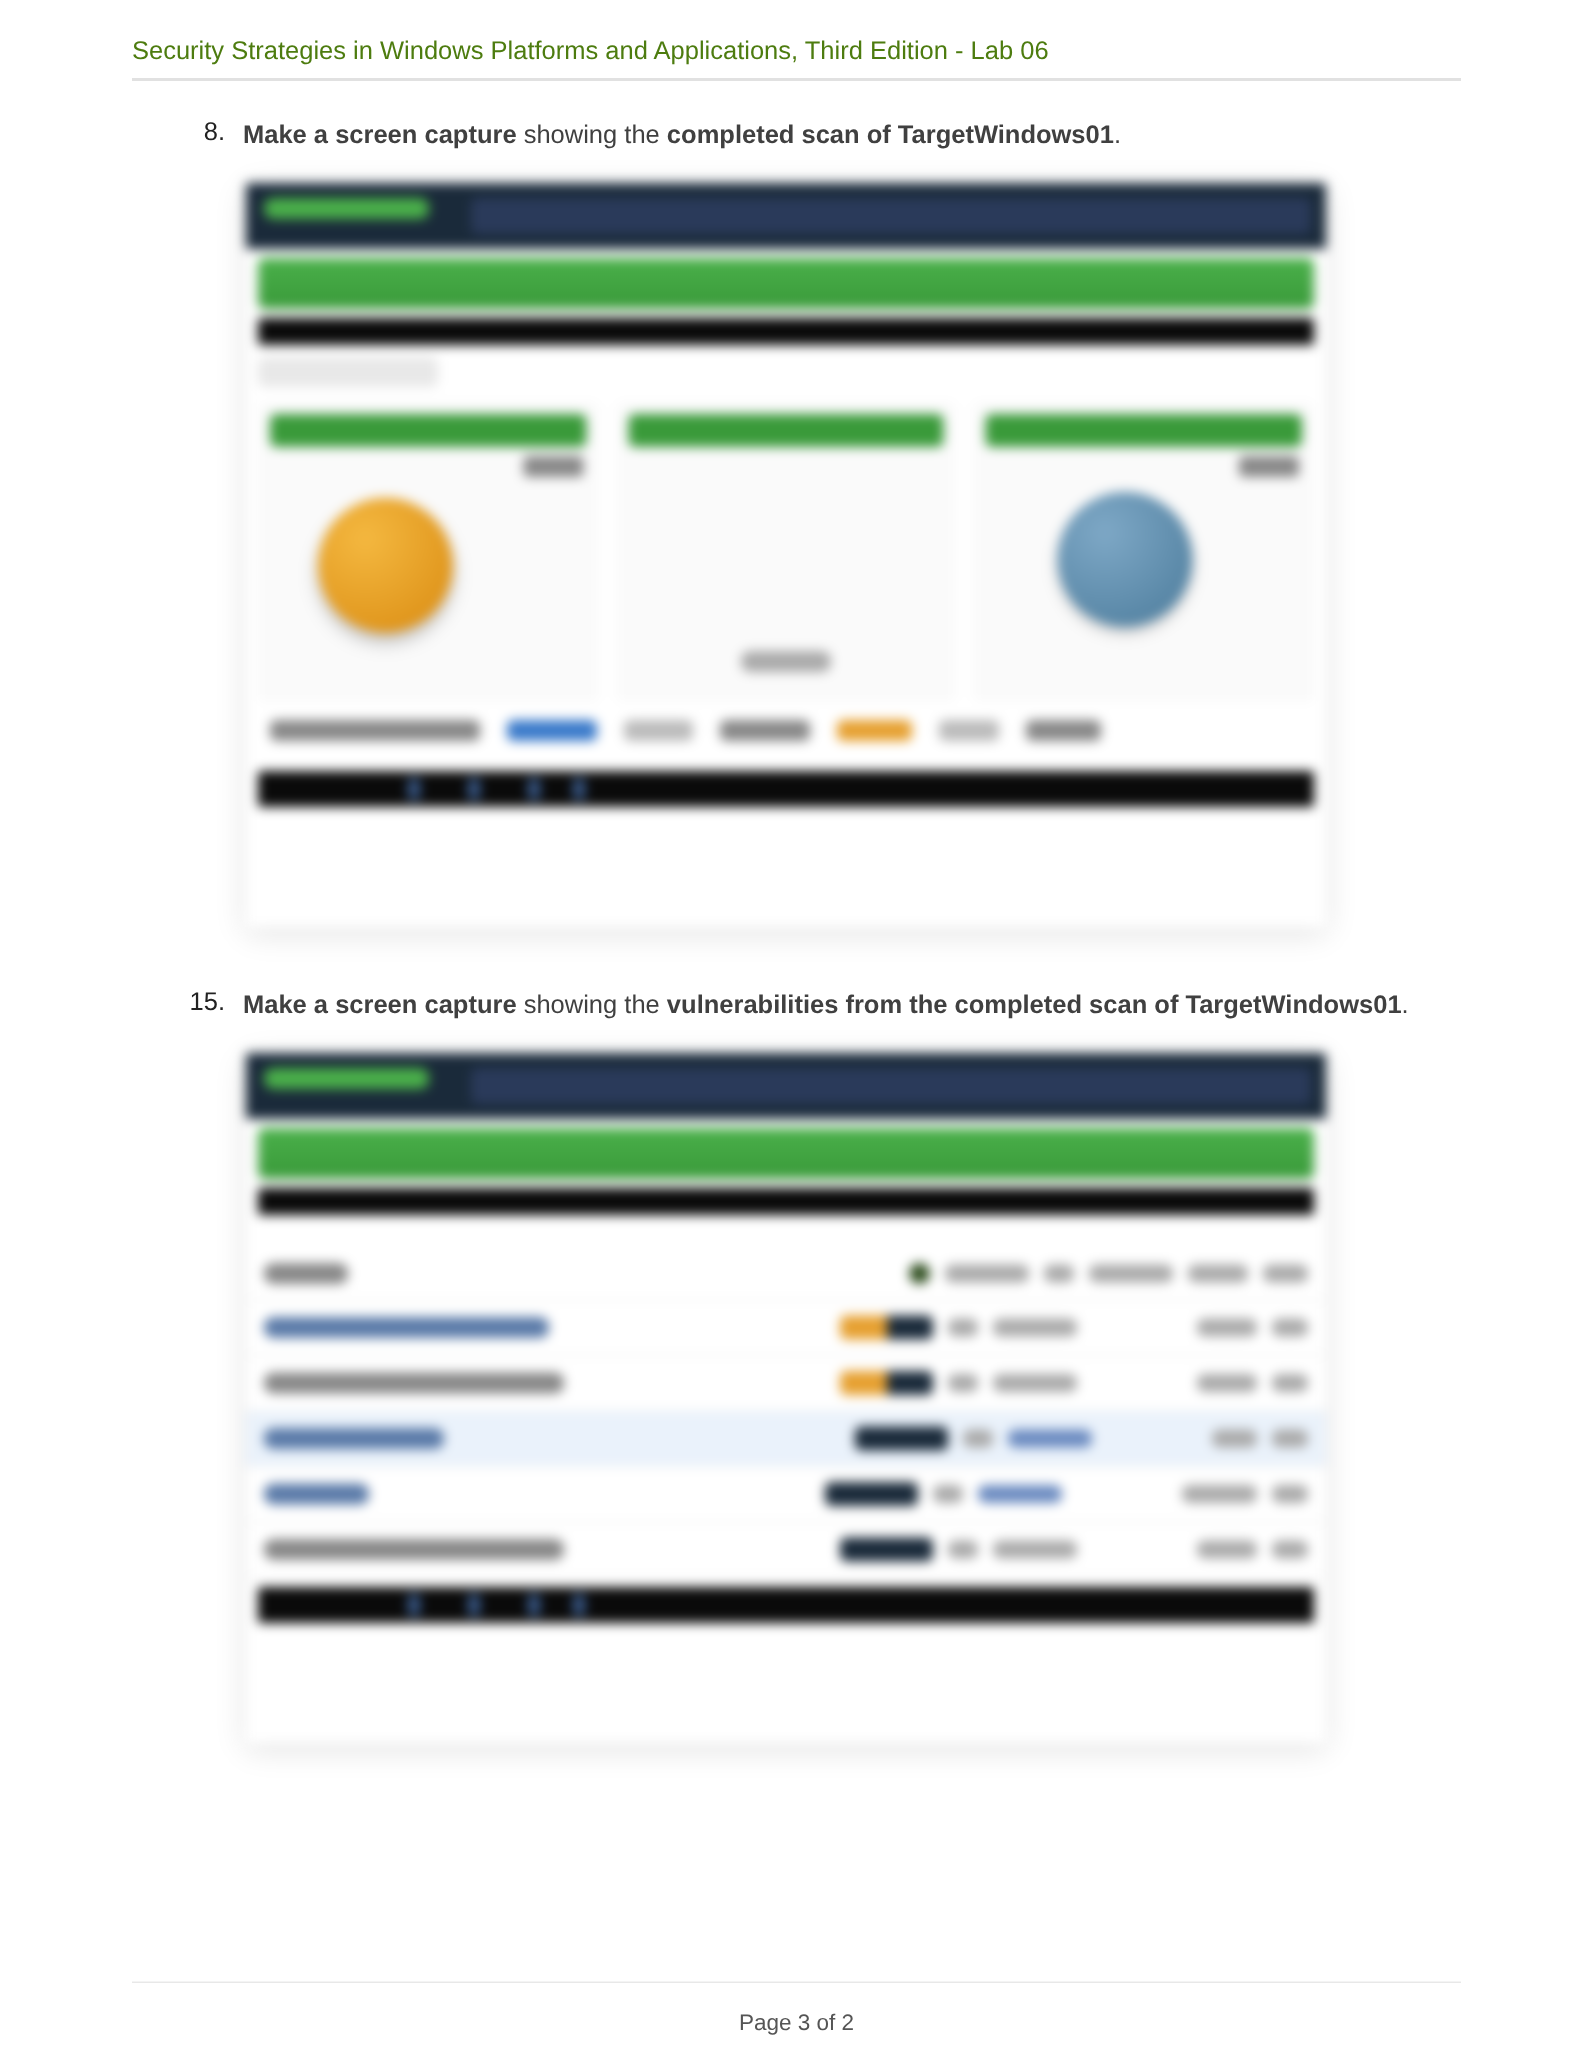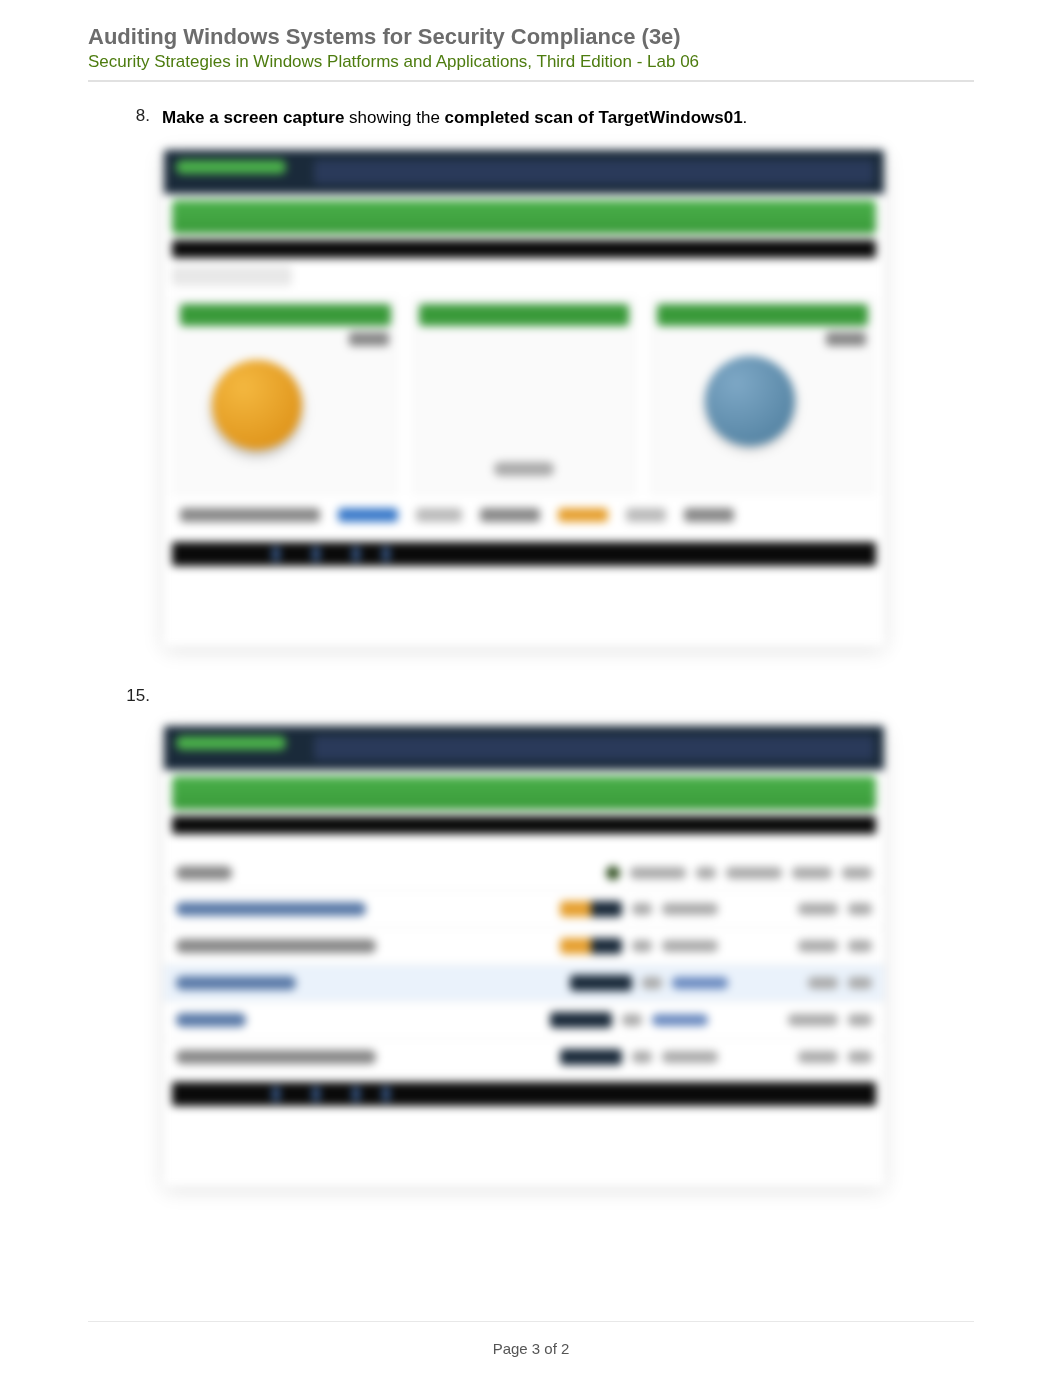--- a/index.html
+++ b/index.html
@@ -41,21 +41,21 @@
     }
     .instruction-num {
       font-size: 17px;
       color: #222;
       min-width: 32px;
       text-align: right;
       margin-right: 12px;
     }
     .instruction-text {
       font-size: 17px;
-      color: #000000;
+      color: #404040;
       line-height: 1.4;
     }
     .instruction-text .bold {
       font-weight: bold;
     }
     .screenshot-container {
       margin: 20px 0 40px 76px;
       width: 720px;
       height: 496px;
       background: #fff;
@@ -254,21 +254,20 @@
       padding-top: 18px;
       margin: 0 88px;
     }
   </style>
 </head>
 <body>
 
 <div class="page">
 
   <div class="header">
-    <div class="header-title">Auditing Windows Systems for Security Compliance (3e)</div>
     <div class="header-subtitle">Security Strategies in Windows Platforms and Applications, Third Edition - Lab 06</div>
   </div>
 
   <div class="instruction-item">
     <div class="instruction-num">8.</div>
     <div class="instruction-text">
       <span class="bold">Make a screen capture</span><span> showing the </span><span class="bold">completed scan of TargetWindows01</span><span>.</span>
     </div>
   </div>
 
@@ -312,20 +311,23 @@
     <div class="ss-bottom-black">
       <div class="ss-bottom-tick" style="left:100px;"></div>
       <div class="ss-bottom-tick" style="left:140px;"></div>
       <div class="ss-bottom-tick" style="left:180px;"></div>
       <div class="ss-bottom-tick" style="left:210px;"></div>
     </div>
   </div>
 
   <div class="instruction-item">
     <div class="instruction-num">15.</div>
+    <div class="instruction-text">
+      <span class="bold">Make a screen capture</span><span> showing the </span><span class="bold">vulnerabilities from the completed scan of TargetWindows01</span><span>.</span>
+    </div>
   </div>
 
   <div class="screenshot-container-2">
     <div class="ss-top-dark">
       <div class="ss-top-green"></div>
       <div class="ss-top-blue"></div>
     </div>
     <div class="ss-menu-green"></div>
     <div class="ss-menu-dark"></div>
     <div style="background:#fff;">

